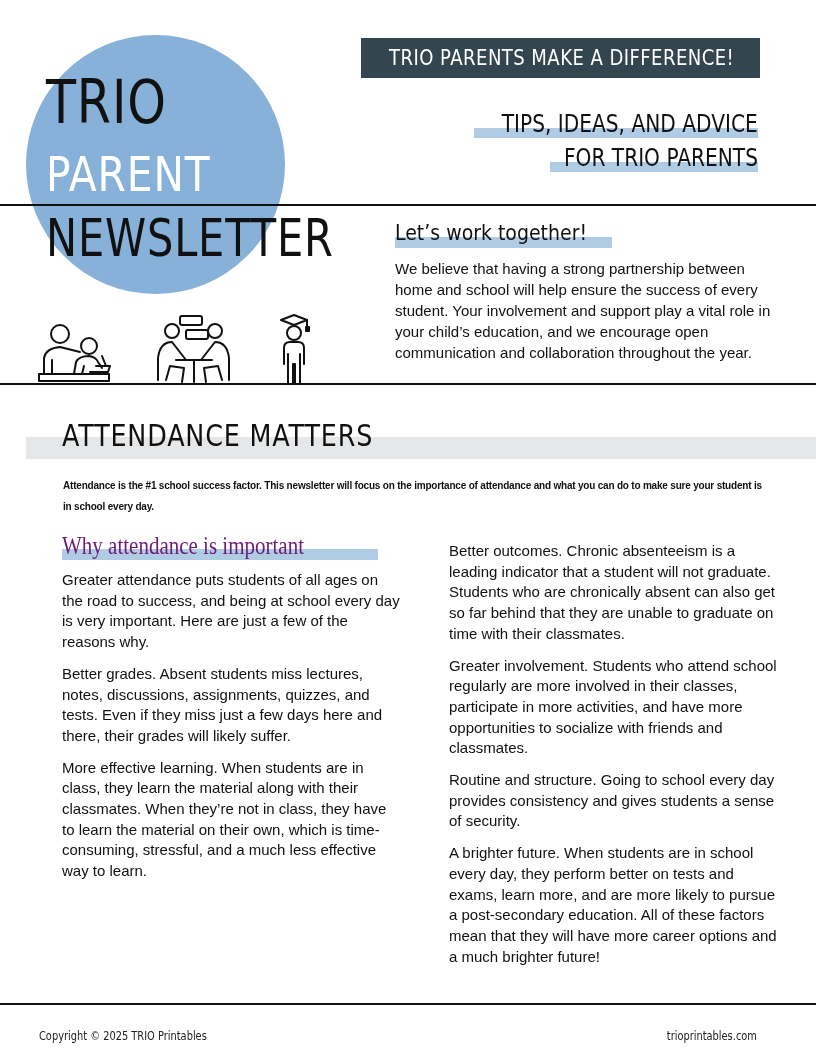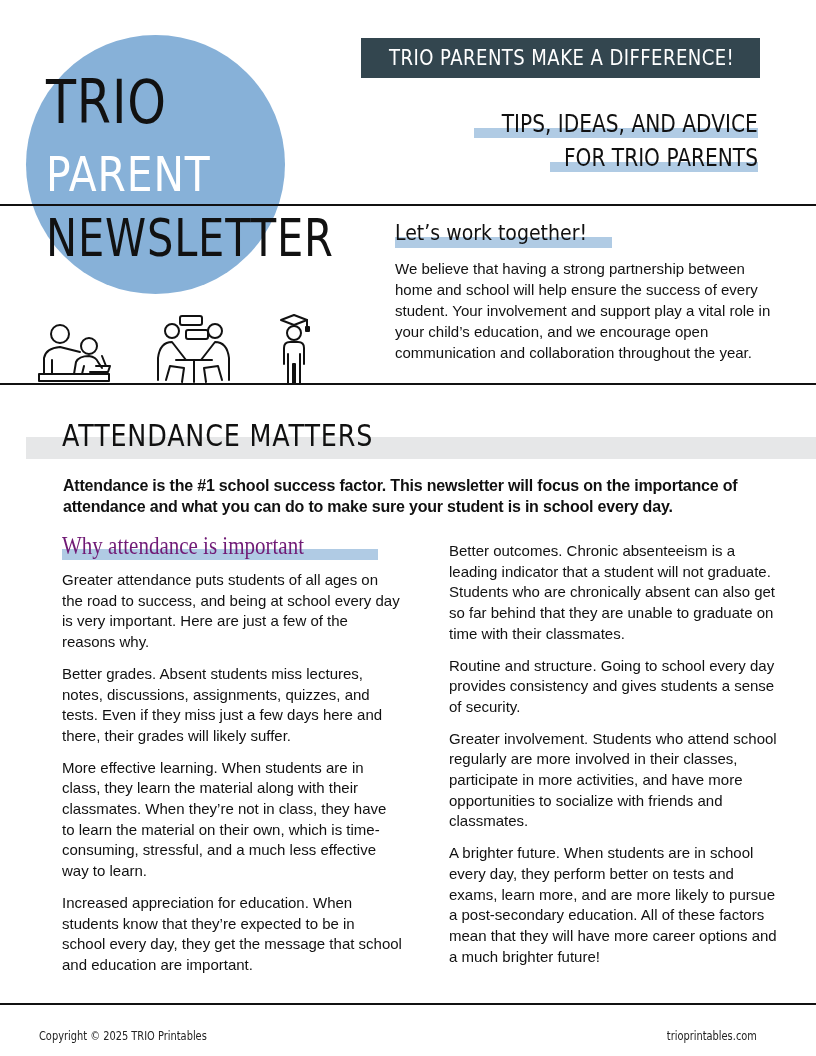--- a/index.html
+++ b/index.html
@@ -27,21 +27,21 @@
   .lwt .txt { position: relative; z-index: 2; display: inline-block; transform: scaleX(0.86); transform-origin: left top; white-space: nowrap; }
   .lwt .hl { position: absolute; left: 0; top: 15px; width: 217px; height: 11px; background: #b0cbe4; z-index: 1; }
 
   .intro { position: absolute; left: 395px; top: 258px; width: 380px; font-family: "Liberation Sans", sans-serif; font-size: 15px; line-height: 21px; color: #111; }
 
   .icons { position: absolute; left: 30px; top: 310px; width: 290px; height: 78px; }
 
   .gray-band { position: absolute; left: 26px; top: 437px; width: 790px; height: 22px; background: #e6e7e8; }
   .am { position: absolute; left: 62px; top: 420px; font-family: "DejaVu Sans", sans-serif; font-size: 31px; letter-spacing: 1px; line-height: 1; color: #111; white-space: nowrap; transform: scaleX(0.82); transform-origin: left top; }
 
-  .lead { position: absolute; left: 63px; top: 475px; width: 700px; font-family: "Liberation Sans", sans-serif; font-weight: bold; font-size: 16px; line-height: 21px; color: #111; letter-spacing: -0.2px; }
+  .lead { position: absolute; left: 63px; top: 475px; width: 700px; font-family: "Liberation Sans", sans-serif; font-weight: bold; font-size: 10px; line-height: 21px; color: #111; letter-spacing: -0.2px; }
 
   .why { position: absolute; left: 62px; top: 533px; font-family: Liberation Serif, serif; font-size: 25px; line-height: 1; color: #701a75; }
   .why .txt { position: relative; z-index: 2; display: inline-block; transform: scaleX(0.84); transform-origin: left top; white-space: nowrap; }
   .why .hl { position: absolute; left: 0; top: 16px; width: 316px; height: 11px; background: #b0cbe4; z-index: 1; }
 
   .col { position: absolute; font-family: "Liberation Sans", sans-serif; font-size: 15px; line-height: 20.7px; color: #111; }
   .col p { margin: 0 0 11px 0; }
   .col b { font-weight: normal; }
   .col-left { left: 62px; top: 570px; width: 340px; }
   .col-right { left: 449px; top: 541px; width: 335px; }
@@ -120,26 +120,25 @@
 
 <div class="why">
   <span class="hl"></span>
   <span class="txt">Why attendance is important</span>
 </div>
 
 <div class="col col-left">
   <p>Greater attendance puts students of all ages on the road to success, and being at school every day is very important. Here are just a few of the reasons why.</p>
   <p><b>Better grades.</b><span> Absent students miss lectures, notes, discussions, assignments, quizzes, and tests. Even if they miss just a few days here and there, their grades will likely suffer.</span></p>
   <p><b>More effective learning.</b><span> When students are in class, they learn the material along with their classmates. When they’re not in class, they have to learn the material on their own, which is time-consuming, stressful, and a much less effective way to learn.</span></p>
-  <p><b>Increased appreciation for education.</b><span> When students know that they’re expected to be in school every day, they get the message that school and education are important.</span></p>
 </div>
 
 <div class="col col-right">
   <p><b>Better outcomes.</b><span> Chronic absenteeism is a leading indicator that a student will not graduate. Students who are chronically absent can also get so far behind that they are unable to graduate on time with their classmates.</span></p>
+  <p><b>Greater involvement.</b><span> Students who attend school regularly are more involved in their classes, participate in more activities, and have more opportunities to socialize with friends and classmates.</span></p>
   <p><b>Routine and structure.</b><span> Going to school every day provides consistency and gives students a sense of security.</span></p>
-  <p><b>Greater involvement.</b><span> Students who attend school regularly are more involved in their classes, participate in more activities, and have more opportunities to socialize with friends and classmates.</span></p>
   <p><b>A brighter future.</b><span> When students are in school every day, they perform better on tests and exams, learn more, and are more likely to pursue a post-secondary education. All of these factors mean that they will have more career options and a much brighter future!</span></p>
 </div>
 
 <div class="rule" style="top:1003px;"></div>
 
 <div class="footer-left">Copyright © 2025 TRIO Printables</div>
 <div class="footer-right">trioprintables.com</div>
 
 </body></html>

